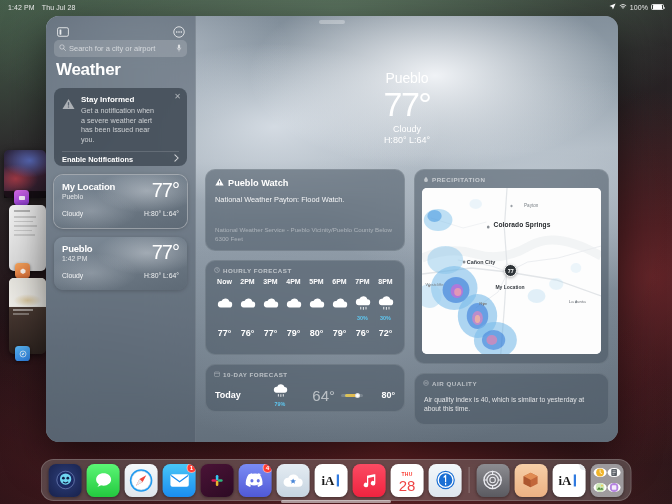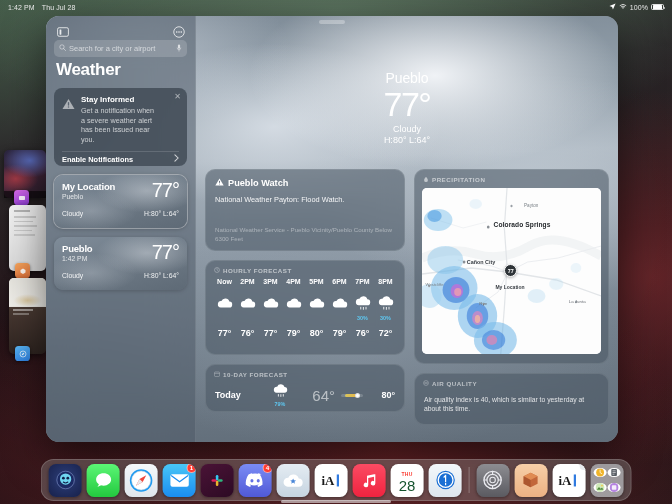--- a/index.html
+++ b/index.html
@@ -694,21 +694,21 @@
   </div>
 
   <div class="app" style="background:linear-gradient(180deg,#fb4b63,#f0233f);">
     <svg width="17" height="17" viewBox="0 0 24 24">
         <path d="M19 3 9 5.4v10.1a3.2 3.2 0 1 0 1.8 2.8V8.6L19 6.8v6.2a3.2 3.2 0 1 0 1.8 2.8V3z" fill="#fff"></path>
       </svg>
   </div>
 
   <div class="app" style="background:#ffffff;flex-direction:column;">
     <div style="font-size:5px;color:#fb3b30;font-weight:700;letter-spacing:.3px;margin-top:3px;">THU</div>
-    <div style="font-size:15px;color:#14532d;font-weight:400;line-height:1;margin-top:1px;">28</div>
+    <div style="font-size:15px;color:#ef4444;font-weight:400;line-height:1;margin-top:1px;">28</div>
   </div>
 
   <div class="app" style="background:linear-gradient(180deg,#f3f7fa,#dde6ee);">
     <svg width="24" height="24" viewBox="0 0 24 24">
       <circle cx="12" cy="12" r="9.2" fill="#1a6fd4"></circle>
       <circle cx="12" cy="12" r="7.4" fill="none" stroke="#fff" stroke-width="1.3"></circle>
       <path d="M12.6 6.8v7.4h-1.2V9.2l-1.4.8V8.6l1.9-1.8z" fill="#fff"></path>
       <rect x="11.4" y="15" width="1.2" height="2.2" fill="#fff"></rect>
     </svg>
   </div>

